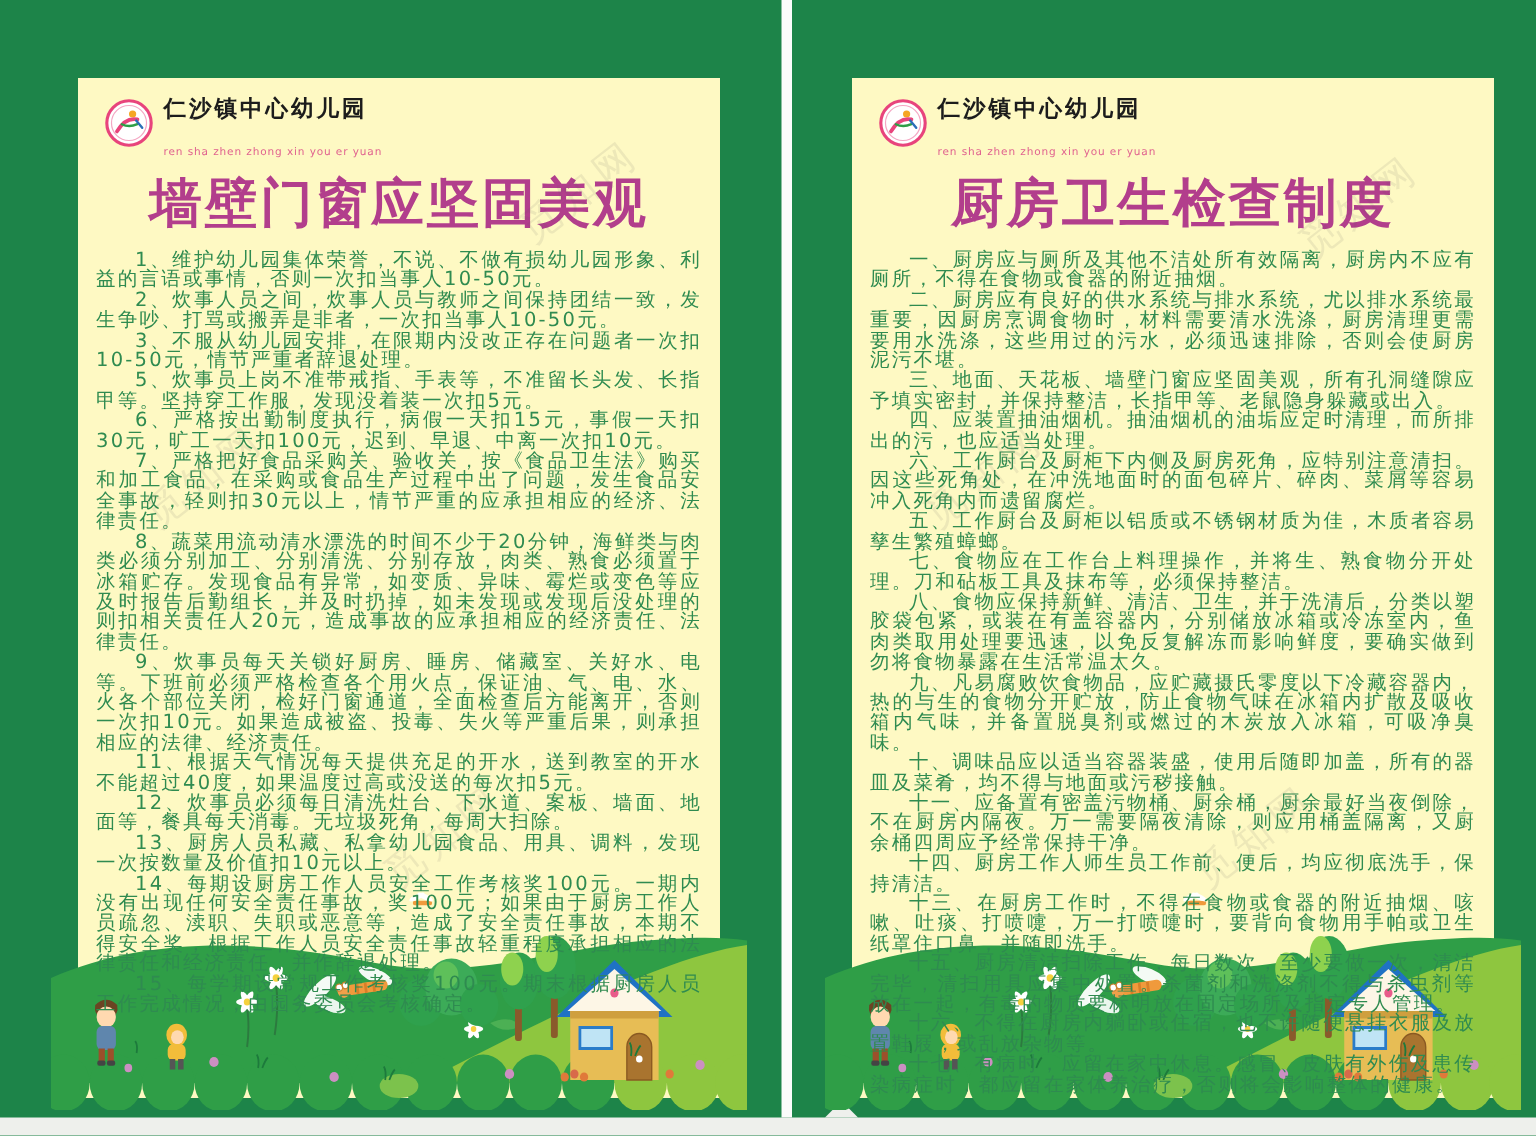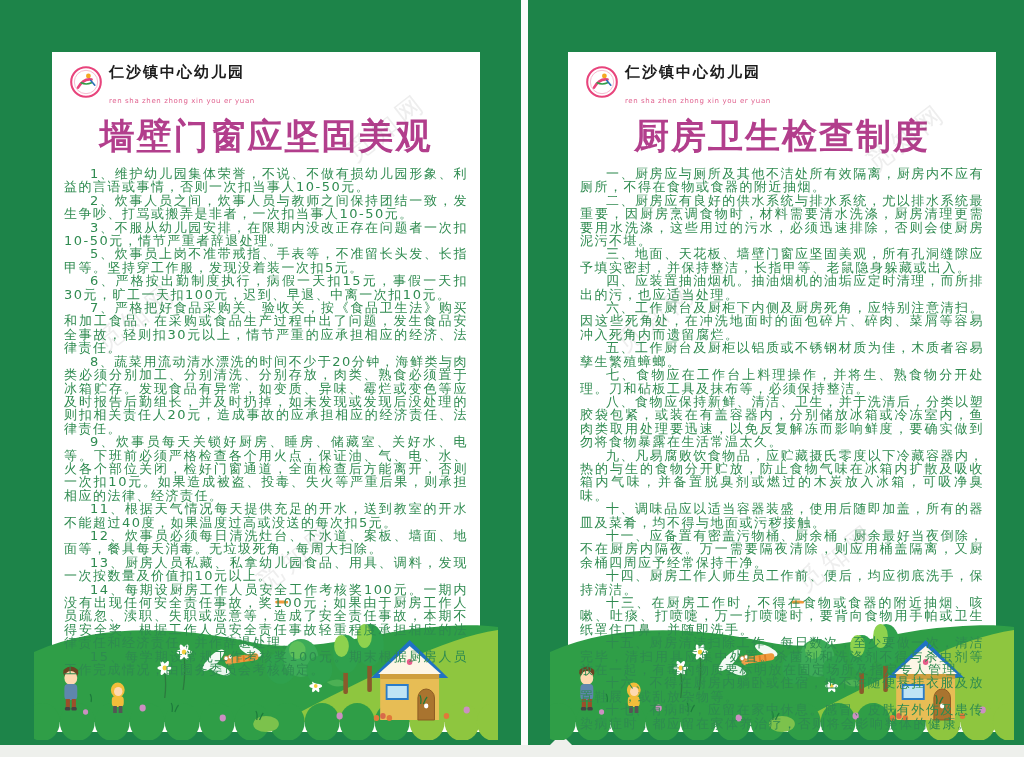--- a/index.html
+++ b/index.html
@@ -2,21 +2,21 @@
 <html><head>
 <meta charset="utf-8">
 <style>
   html,body{margin:0;padding:0;}
   body{
     width:1024px;height:757px;position:relative;overflow:hidden;
     background:#1d8449;
     font-family:"DejaVu Sans","Liberation Sans",sans-serif;
   }
   
-  .poster{position:absolute;top:52px;width:428px;height:680px;background:#ffffff;}
+  .poster{position:absolute;top:52px;width:428px;height:680px;background:#fef9c3;}
   .poster.left{left:52px;}
   .poster.right{left:568px;}
   .scallop-top{
     position:absolute;top:-21px;left:1px;right:1px;height:21px;
     background-image:radial-gradient(circle closest-side at 50% 100%, #fff 99%, rgba(255,255,255,0) 100%);
     background-size:42.6px 21px;background-repeat:repeat-x;
   }
   .scallop-side{
     position:absolute;top:6px;bottom:6px;width:18px;
     background-repeat:repeat-y;background-size:18px 54px;

